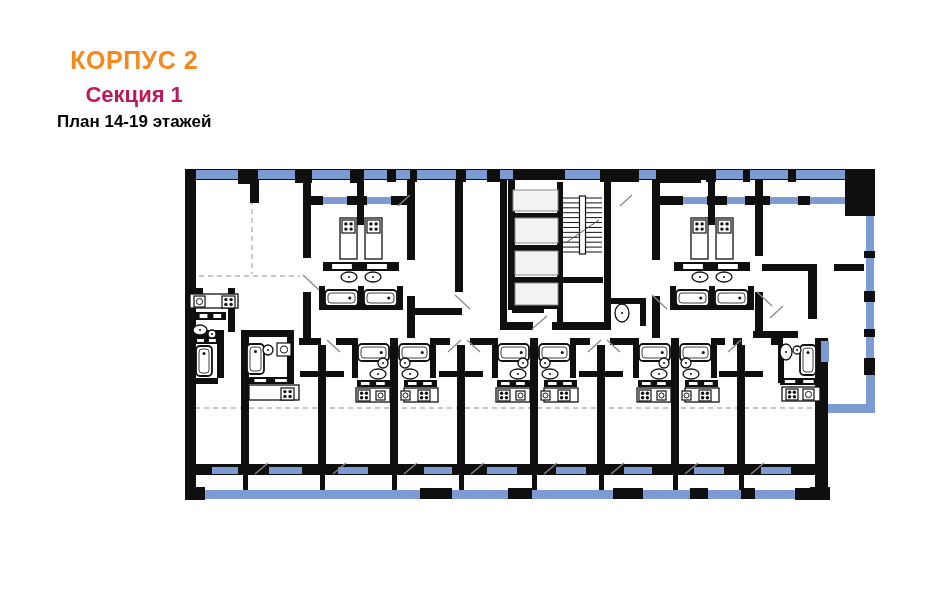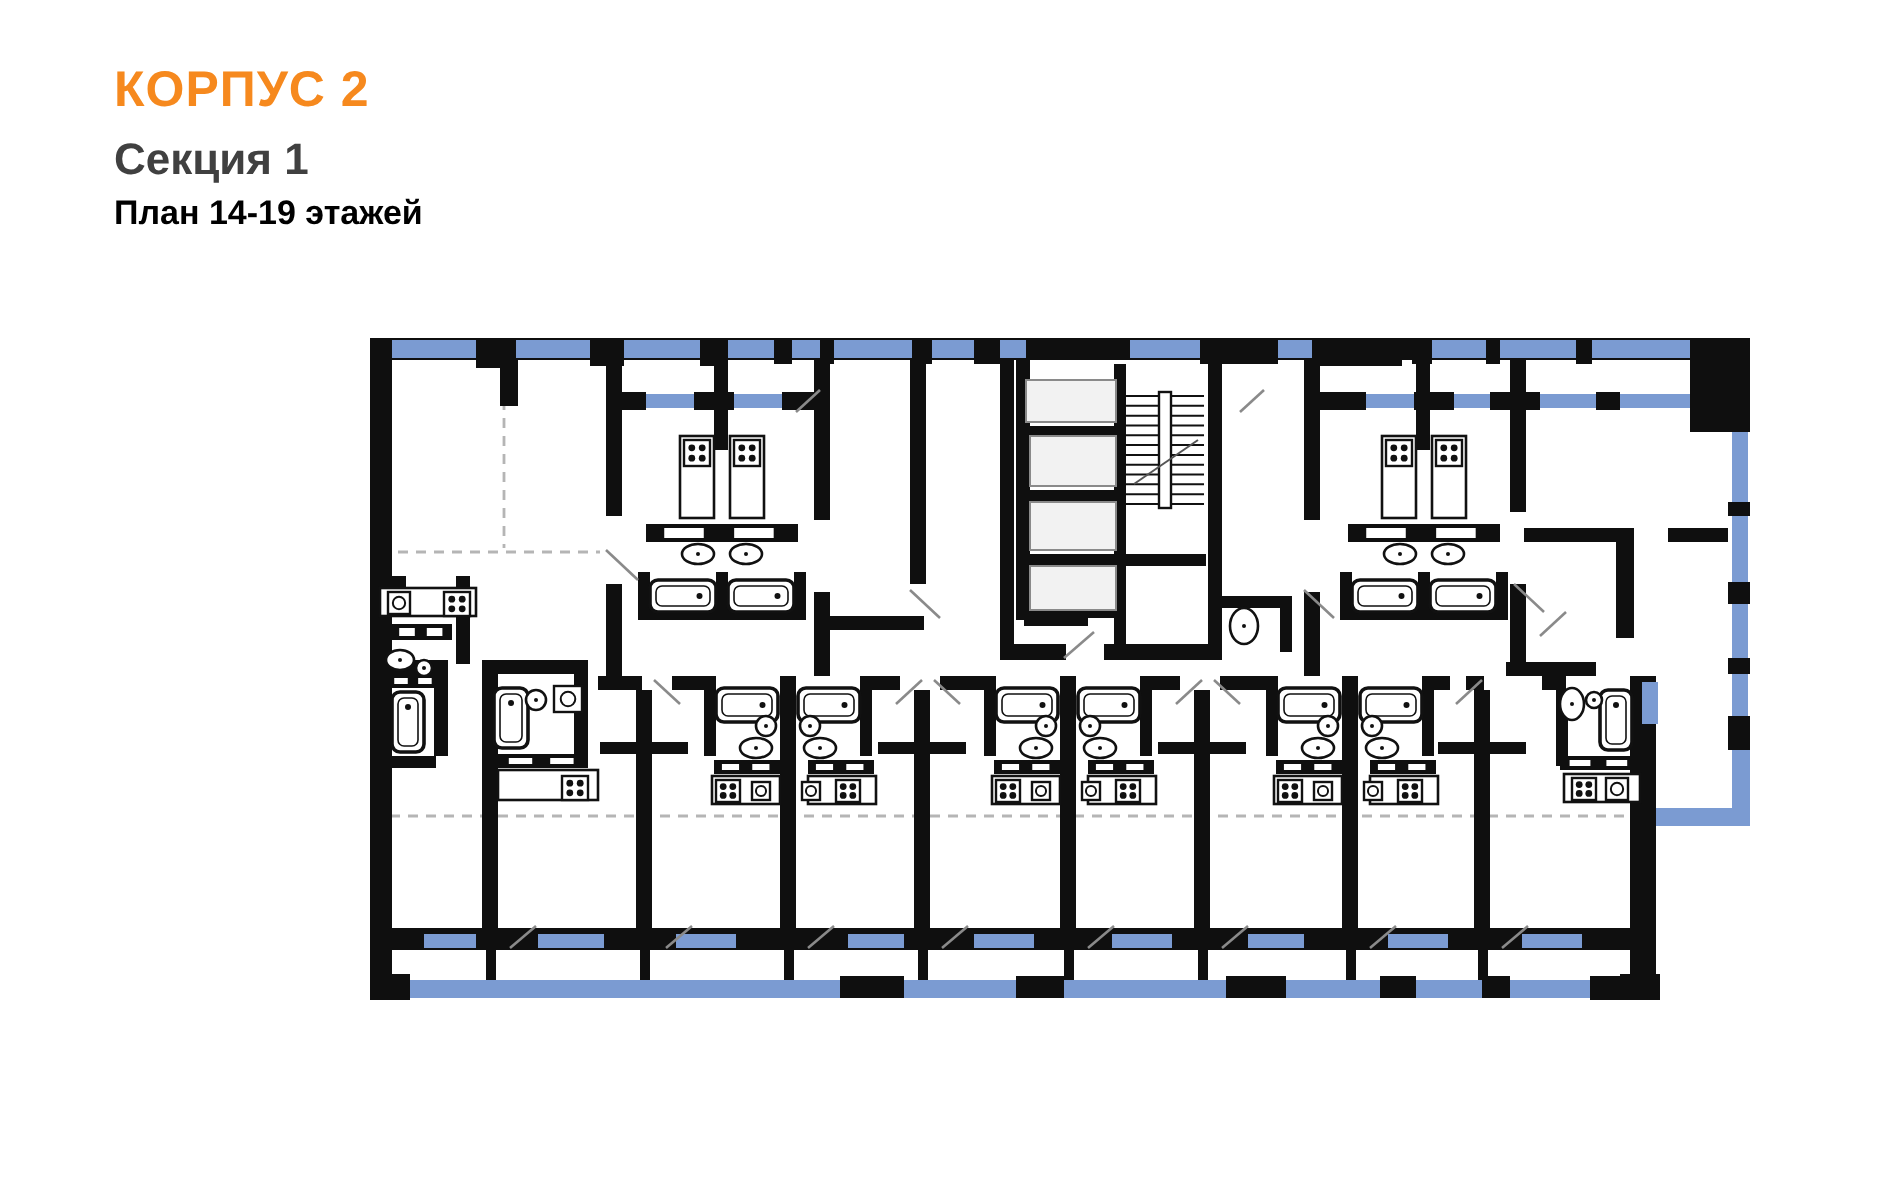--- a/index.html
+++ b/index.html
@@ -1,30 +1,30 @@
 <!DOCTYPE html>
 <html><head>
 <meta charset="utf-8">
 <style>
   html,body{margin:0;padding:0;background:#fff;}
   .page{position:relative;width:941px;height:600px;background:#fff;overflow:hidden;
         font-family:"Liberation Sans", sans-serif;}
-  header{position:absolute;left:57px;top:33px;}
+  header{position:absolute;left:57px;top:48px;text-align:center;}
   .building{font-size:25px;font-weight:700;letter-spacing:.5px;line-height:1;margin-bottom:11px;}
   .section{font-size:22px;font-weight:700;line-height:1;margin-bottom:7px;}
   .floors{font-size:17px;font-weight:700;line-height:1;color:#1a1a1a;}
   svg.plan{position:absolute;left:0;top:0;}
 </style>
 </head>
 <body>
 
 <div class="page">
   <header>
     <div class="building" style="color: rgb(246, 137, 30);">КОРПУС 2</div>
-    <div class="section" style="color: #404040;">Секция 1</div>
+    <div class="section" style="color: #be185d;">Секция 1</div>
     <div class="floors" style="color: #000000;">План 14-19 этажей</div>
   </header>
   <svg class="plan" id="plan-svg" width="941" height="600" viewBox="0 0 941 600" xmlns="http://www.w3.org/2000/svg">
       <g>
         <line x1="195" y1="408" x2="864" y2="408" stroke="#b5b5b5" stroke-width="1.4" stroke-dasharray="5 4"></line>
         <line x1="190" y1="276" x2="300" y2="276" stroke="#b5b5b5" stroke-width="1.4" stroke-dasharray="5 4"></line>
         <line x1="252" y1="200" x2="252" y2="274" stroke="#b5b5b5" stroke-width="1.4" stroke-dasharray="5 4"></line>
       </g>
       <g>
         <rect x="203" y="490" width="625" height="9" fill="#7b9bd2"></rect>

